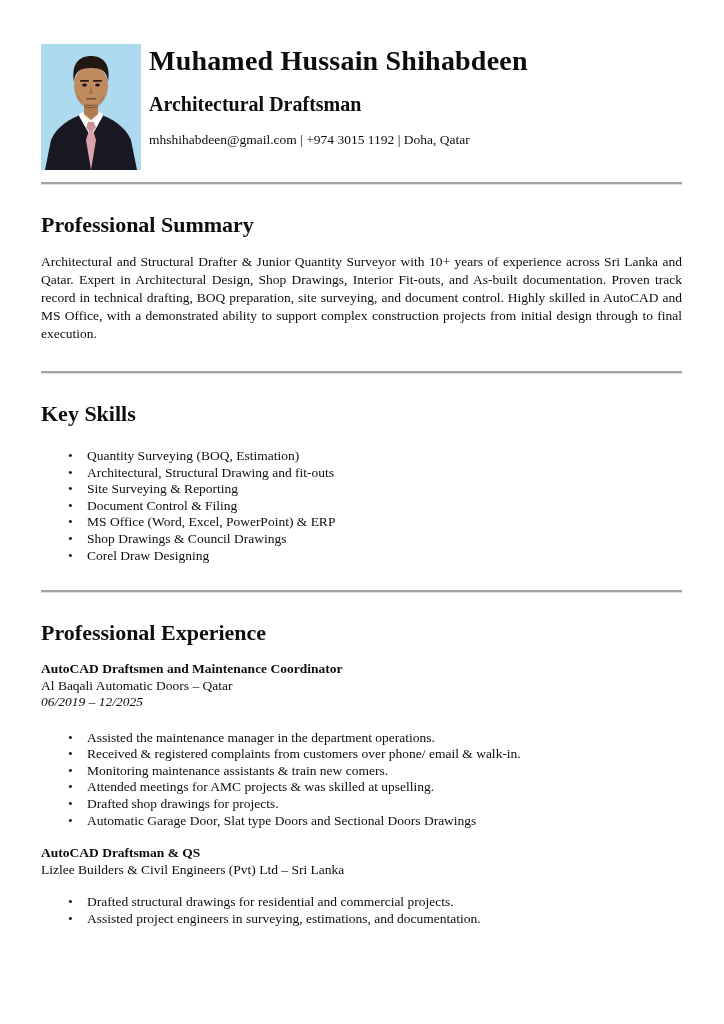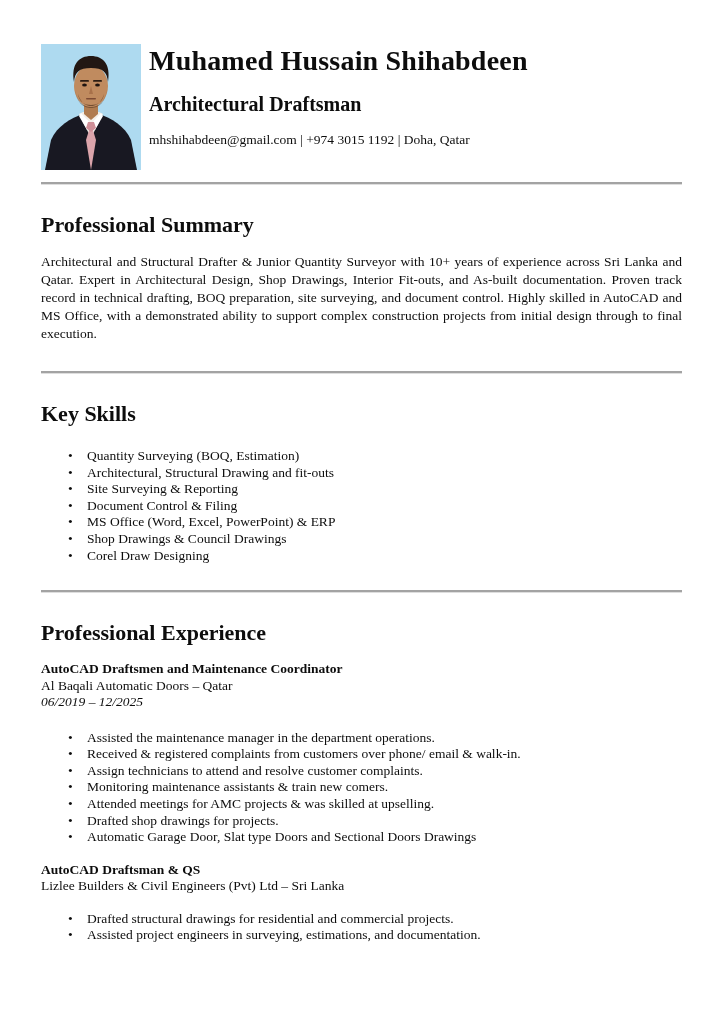--- a/index.html
+++ b/index.html
@@ -174,21 +174,20 @@
     <div class="section-heading">Professional Experience</div>
 
     <div class="job job-1">
       <div class="title">AutoCAD Draftsmen and Maintenance Coordinator</div>
       <div class="company">Al Baqali Automatic Doors – Qatar</div>
       <div class="dates">06/2019 – 12/2025</div>
       <ul class="bullets">
 
       <li><span>Assisted the maintenance manager in the department operations.</span></li>
           <li><span>Received &amp; registered complaints from customers over phone/ email &amp; walk-in.</span></li>
-          <li><span>Assign technicians to attend and resolve customer complaints.</span></li>
           <li><span>Monitoring maintenance assistants &amp; train new comers.</span></li>
           <li><span>Attended meetings for AMC projects &amp; was skilled at upselling.</span></li>
           <li><span>Drafted shop drawings for projects.</span></li>
           <li><span>Automatic Garage Door, Slat type Doors and Sectional Doors Drawings</span></li>
         </ul>
     </div>
 
     <div class="job job-2">
       <div class="title">AutoCAD Draftsman &amp; QS</div>
       <div class="company">Lizlee Builders &amp; Civil Engineers (Pvt) Ltd – Sri Lanka</div>

